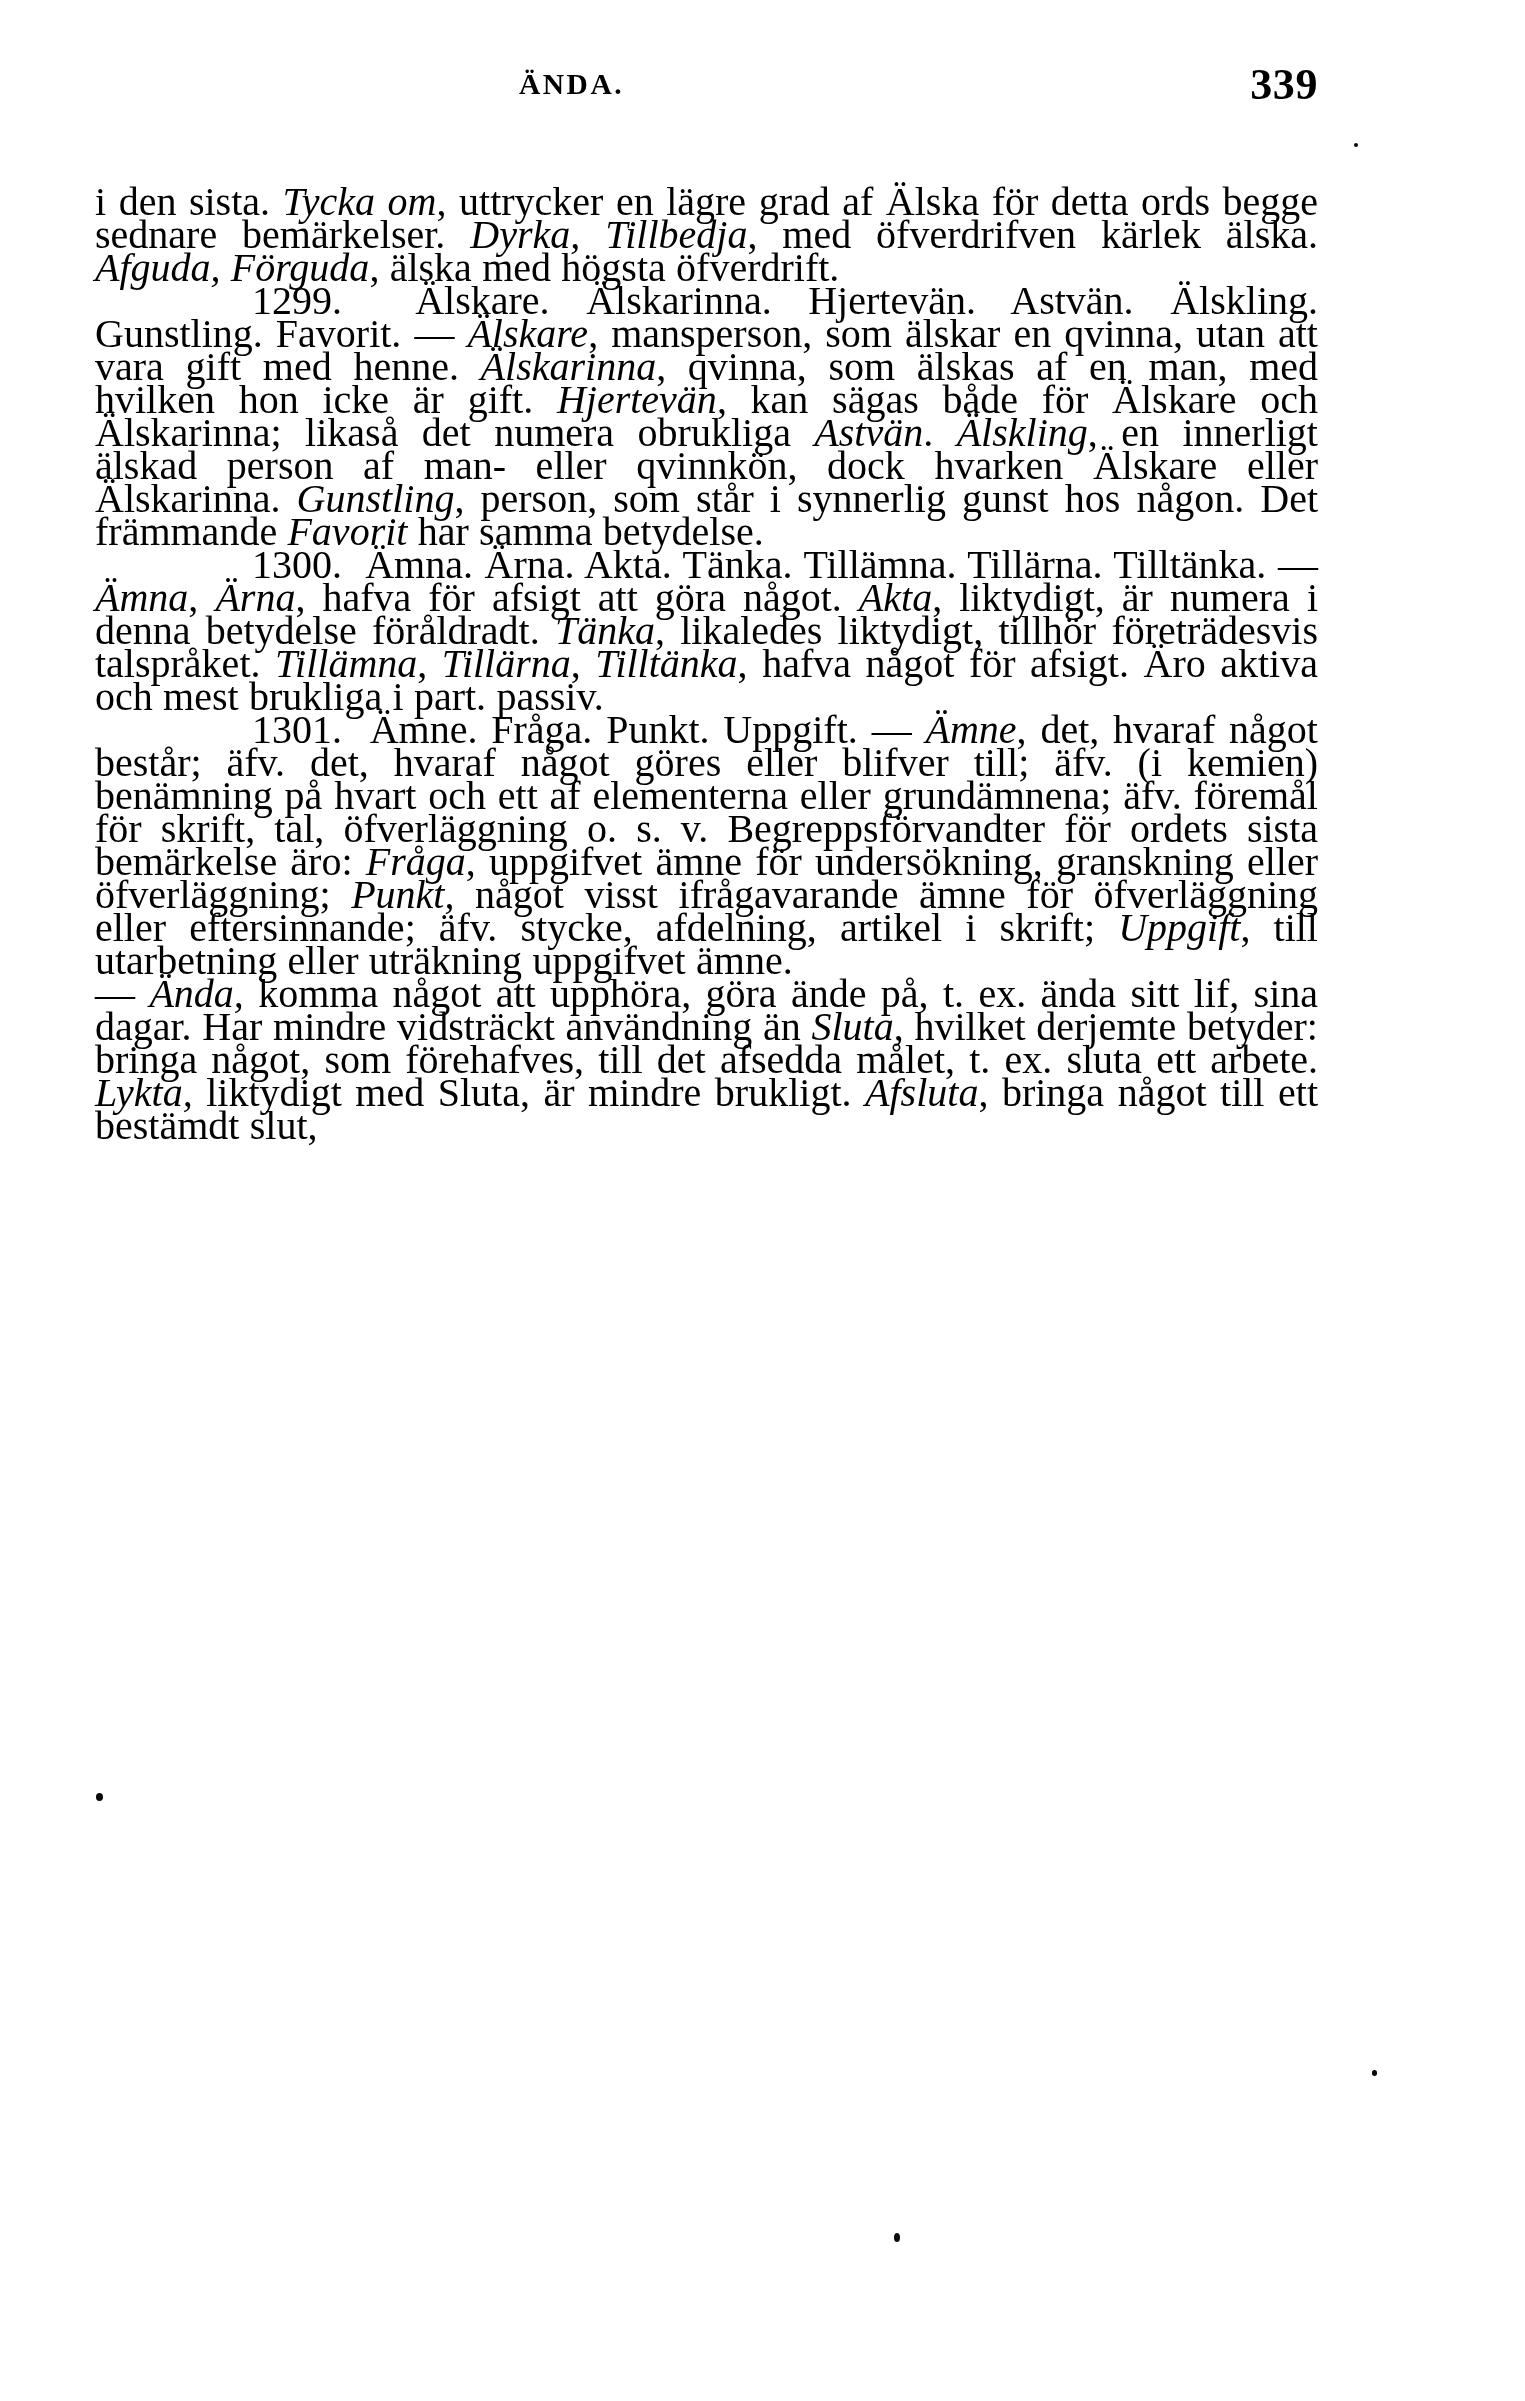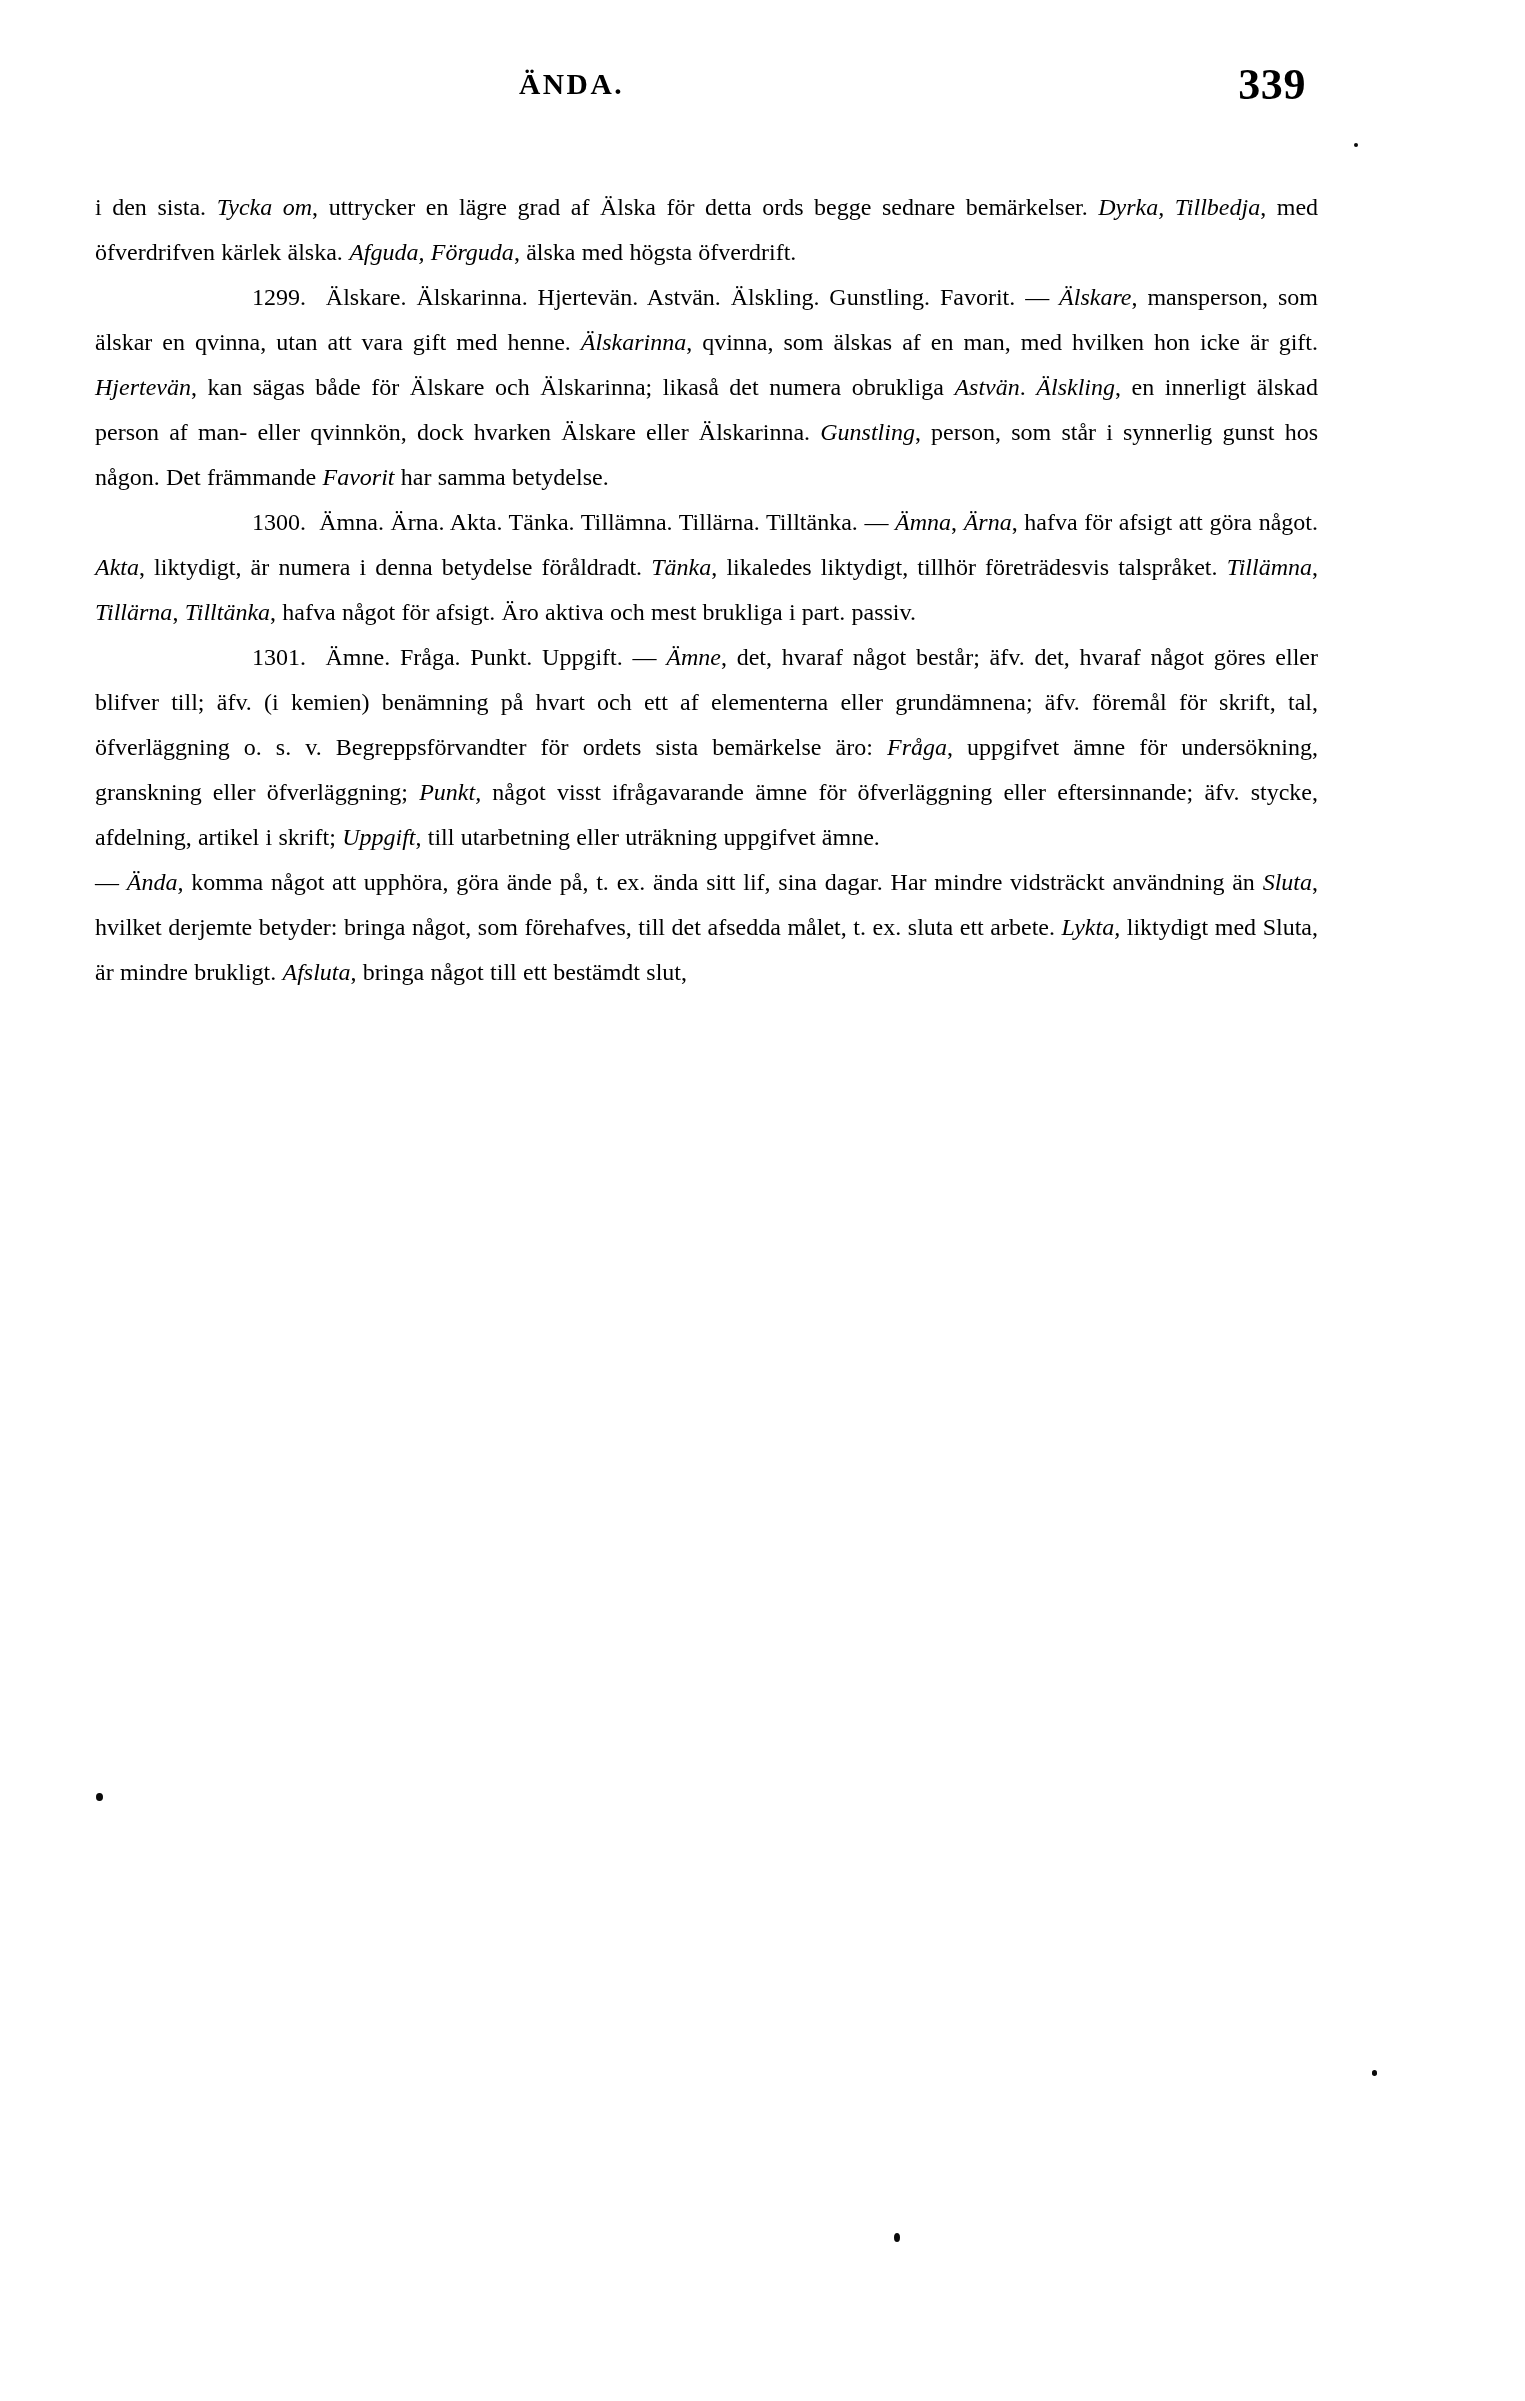--- a/index.html
+++ b/index.html
@@ -36,31 +36,31 @@
     position: absolute;
     left: 424px;
     top: 0;
     font-size: 29.5px;
     font-weight: bold;
     letter-spacing: 2.5px;
     font-family: "Liberation Serif", "DejaVu Serif", serif;
   }
   .head-folio {
     position: absolute;
-    right: 12px;
+    right: 0px;
     top: -8.6px;
     font-size: 44px;
     font-weight: bold;
     letter-spacing: 0.6px;
   }
 
   
   .body-text {
-    font-size: 24px;
-    line-height: 45px;
+    font-size: 40px;
+    line-height: 33px;
     text-align: justify;
     text-justify: inter-word;
     -webkit-hyphens: none;
     hyphens: none;
     word-spacing: 0.3px;
   }
   .para {
     margin: 0;
     text-align: justify;
     text-align-last: left;

